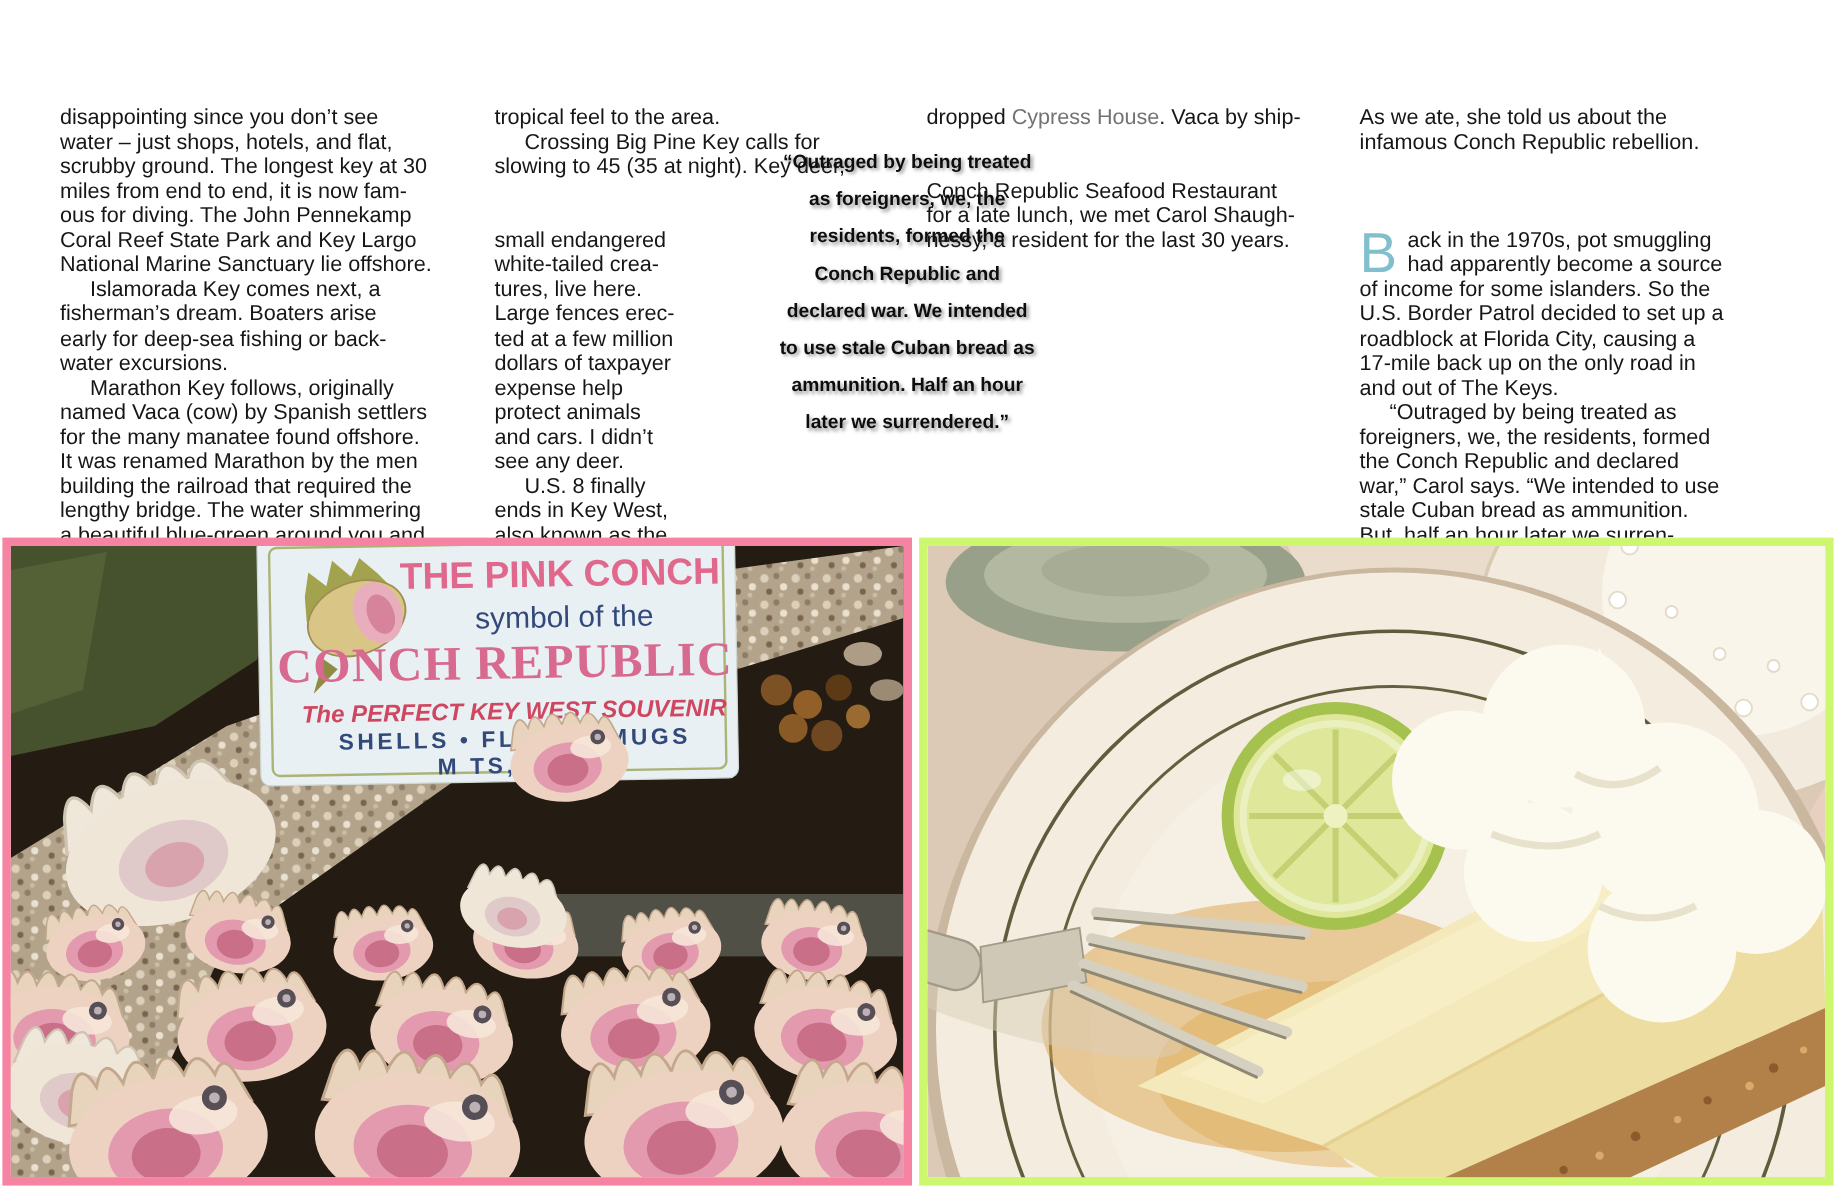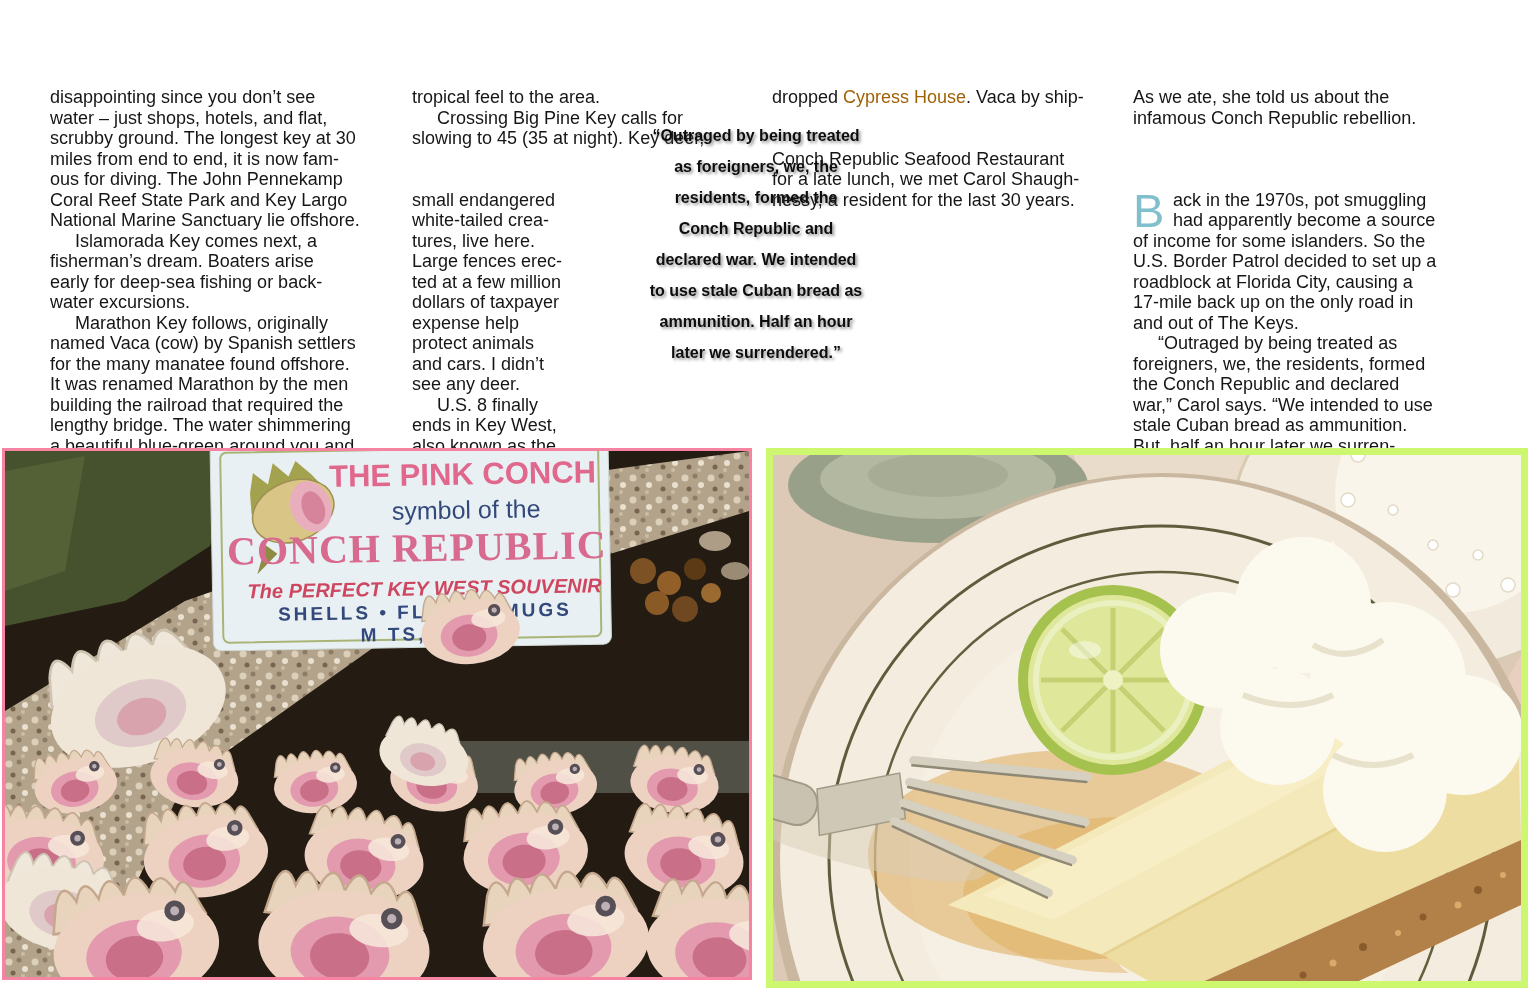--- a/index.html
+++ b/index.html
@@ -8,21 +8,21 @@
   .col{position:absolute;top:46px;font-size:18px;line-height:20.5px;white-space:pre;}
   .seg{white-space:pre;}
   .col3-narrow{margin-left:173px;}
   .pullquote{position:absolute;left:556px;top:120px;width:400px;text-align:center;
              font-size:16px;font-weight:bold;line-height:31px;white-space:pre;color:#0d0d0d;
              text-shadow:2px 2px 3px rgba(70,70,70,.55);}
   .para2{margin-top:20.5px;}
   .dropcap{float:left;width:40px;height:40px;font-size:47px;line-height:41px;font-weight:400;}
   .inline-link{text-decoration:none;cursor:pointer;}
   .photo{position:absolute;top:448px;height:526px;box-sizing:content-box;}
-  .photo-left{left:2px;width:744px;border:3px solid #c2410c;}
+  .photo-left{left:2px;width:744px;border:7px solid #c2410c;}
   .photo-right{left:766px;width:748px;border:7px solid #cdf76f;}
   .photo svg{display:block;}
 </style>
 </head>
 <body>
 
 <div class="page">
 
   <div class="col" style="left:50px;width:346px;">
     <div class="seg">disappointing since you don’t see
@@ -71,21 +71,21 @@
   <div class="pullquote">“Outraged by being treated
 as foreigners, we, the
 residents, formed the
 Conch Republic and
 declared war. We intended
 to use stale Cuban bread as
 ammunition. Half an hour
 later we surrendered.”</div>
 
   <div class="col" style="left:772px;width:342px;">
-    <div class="seg"><span>dropped </span><span class="inline-link" style="color: #a16207;">Cypress House</span><span>. Vaca by ship-</span></div>
+    <div class="seg"><span>dropped </span><span class="inline-link" style="color: #737373;">Cypress House</span><span>. Vaca by ship-</span></div>
     <div class="seg">Conch Republic Seafood Restaurant
 for a late lunch, we met Carol Shaugh-
 nessy, a resident for the last 30 years.</div>
   </div>
 
   <div class="col" style="left:1133px;width:352px;">
     <div class="seg">As we ate, she told us about the
 infamous Conch Republic rebellion.</div>
     <div class="seg para2"><span class="dropcap" style="color: rgb(130, 191, 204);">B</span><span>ack in the 1970s, pot smuggling
 had apparently become a source

